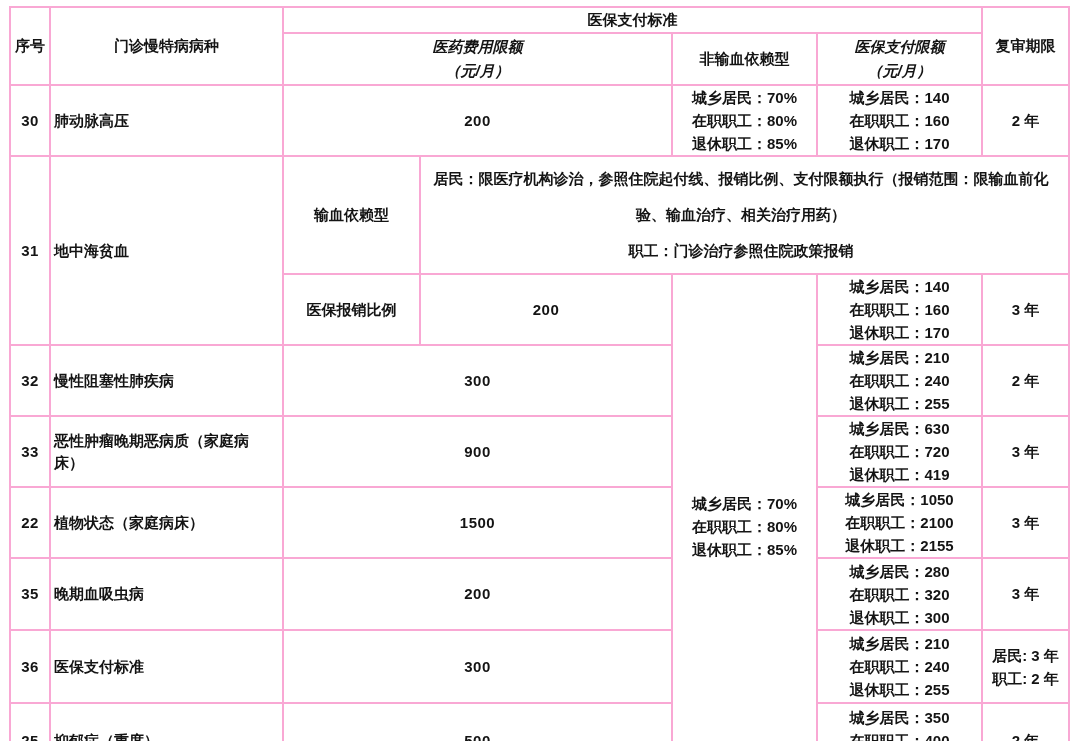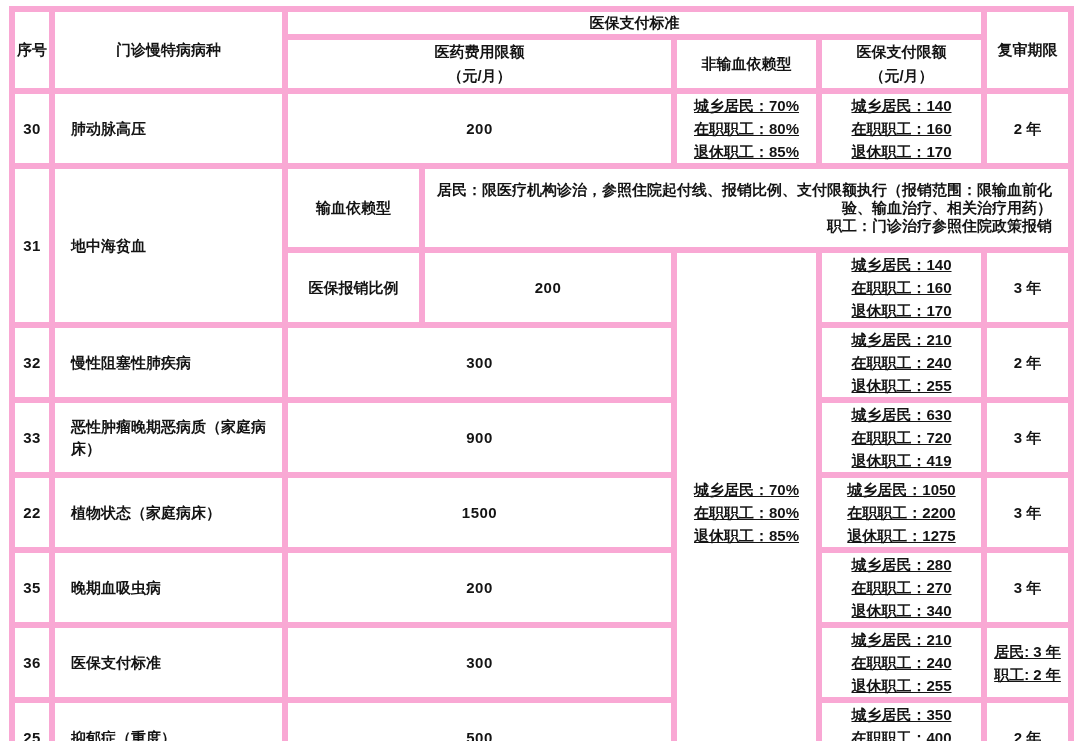--- a/index.html
+++ b/index.html
@@ -12,37 +12,37 @@
     color: #141414;
   }
   table.policy {
     border-collapse: collapse;
     table-layout: fixed;
     width: 1059px;
     margin: 6px 0 0 9px;
     border: 2px solid #3d3d3d;
   }
   td {
-    border: 6px solid #f9a8d4;
+    border: 2px solid #f9a8d4;
     vertical-align: middle;
     text-align: center;
     font-size: 15px;
     line-height: 22px;
     overflow: hidden;
   }
   tr.hrow1 td { height: 26px; }
   tr.hrow2 td { height: 52px; }
-  td.left { text-align: left; padding-left: 16px; padding-right: 6px; }
+  td.left { text-align: left; padding-left: 3px; padding-right: 6px; }
   .stack { display: inline-block; text-align: left; }
-  .stack div { line-height: 23px; white-space: nowrap; text-decoration: underline; }
-  .unit { line-height: 24px; }
+  .stack div { line-height: 23px; white-space: nowrap; }
+  .unit { line-height: 24px; font-style: italic; }
   td.note-cell {
-    text-align: right;
+    text-align: center;
     padding: 4px 16px 4px 9px;
-    line-height: 18px;
+    line-height: 36px;
   }
   .num { letter-spacing: 0.5px; }
 </style>
 </head>
 <body>
 
 <table class="policy">
   <colgroup>
     <col style="width:40px">
     <col style="width:233px">
@@ -152,36 +152,36 @@
     <td>3 年</td>
   </tr>
 
   <tr style="height:70px">
     <td class="num">22</td>
     <td class="left">植物状态（家庭病床）</td>
     <td colspan="2" class="num">1500</td>
     <td>
       <div class="stack">
         <div>城乡居民：1050</div>
-        <div>在职职工：2200</div>
-        <div>退休职工：1275</div>
+        <div>在职职工：2100</div>
+        <div>退休职工：2155</div>
       </div>
     </td>
     <td>3 年</td>
   </tr>
 
   <tr style="height:72px">
     <td class="num">35</td>
     <td class="left">晚期血吸虫病</td>
     <td colspan="2" class="num">200</td>
     <td>
       <div class="stack">
         <div>城乡居民：280</div>
-        <div>在职职工：270</div>
-        <div>退休职工：340</div>
+        <div>在职职工：320</div>
+        <div>退休职工：300</div>
       </div>
     </td>
     <td>3 年</td>
   </tr>
 
   <tr style="height:73px">
     <td class="num">36</td>
     <td class="left">医保支付标准</td>
     <td colspan="2" class="num">300</td>
     <td>

